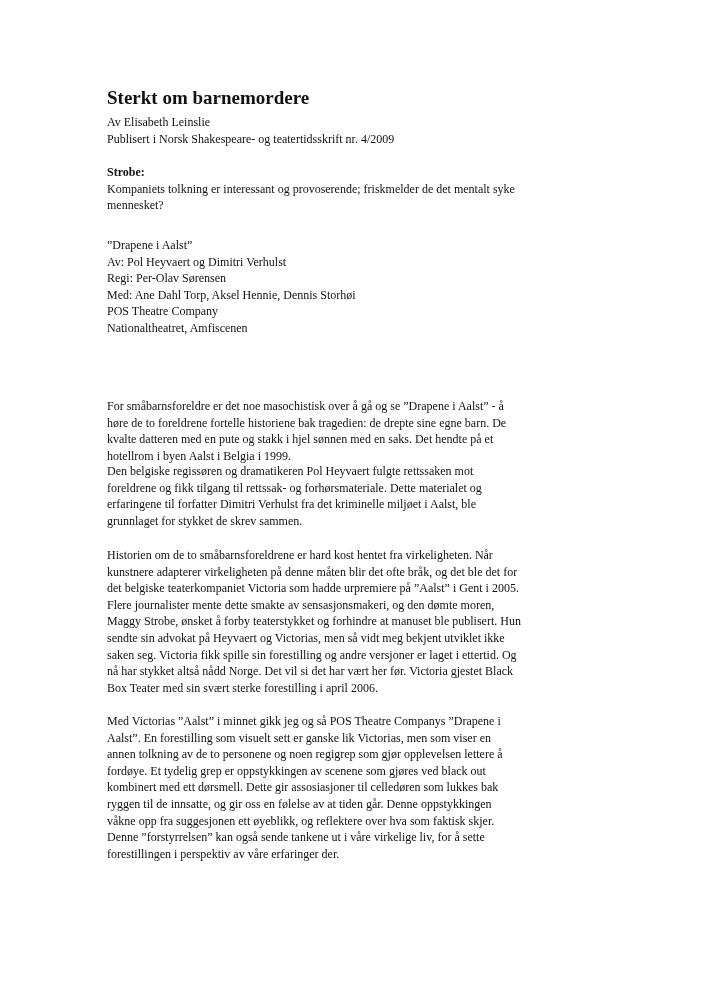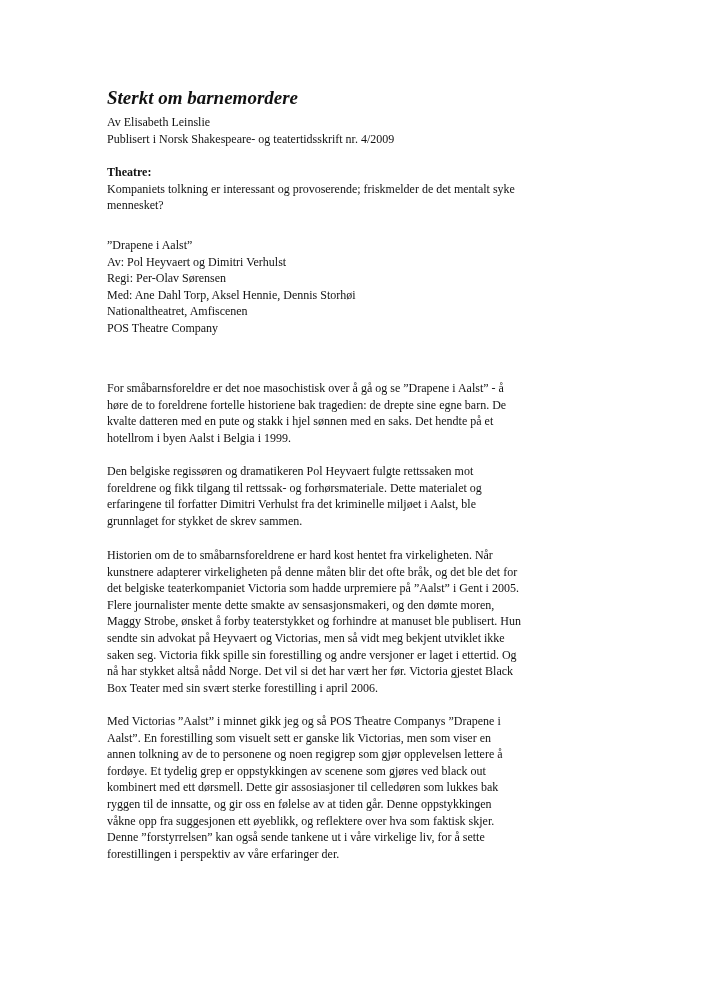--- a/index.html
+++ b/index.html
@@ -1,50 +1,50 @@
 <!DOCTYPE html>
 <html><head>
   <meta charset="utf-8">
   <style>
     html, body { margin: 0; padding: 0; background: #ffffff; }
     body { width: 707px; height: 1000px; position: relative; overflow: hidden;
            font-family: "Liberation Serif", "DejaVu Serif", serif; color: #111111; }
     .page { position: absolute; left: 107px; top: 0; width: 540px; }
-    .title { position: absolute; top: 87px; left: 0; font-size: 19px; font-weight: bold; font-style: italic; white-space: nowrap; }
+    .title { position: absolute; top: 87px; left: 0; font-size: 19px; font-weight: bold; white-space: nowrap; }
     .block { position: absolute; left: 0; font-size: 12px; line-height: 16.6px; }
     .line { display: block; white-space: nowrap; height: 16.6px; }
     .bold { font-weight: bold; }
   </style>
 </head>
 <body>
 
 <div class="page">
   <div class="title">Sterkt om barnemordere</div>
 
   <div class="block" style="top:114px">
     <span class="line">Av Elisabeth Leinslie</span>
     <span class="line">Publisert i Norsk Shakespeare- og teatertidsskrift nr. 4/2009</span>
   </div>
 
   <div class="block" style="top:164px">
-    <span class="line bold">Theatre:</span>
+    <span class="line bold">Strobe:</span>
     <span class="line">Kompaniets tolkning er interessant og provoserende; friskmelder de det mentalt syke</span>
     <span class="line">mennesket?</span>
   </div>
 
   <div class="block" style="top:237px">
     <span class="line">”Drapene i Aalst”</span>
     <span class="line">Av: Pol Heyvaert og Dimitri Verhulst</span>
     <span class="line">Regi: Per-Olav Sørensen</span>
     <span class="line">Med: Ane Dahl Torp, Aksel Hennie, Dennis Storhøi</span>
+    <span class="line">POS Theatre Company</span>
     <span class="line">Nationaltheatret, Amfiscenen</span>
-    <span class="line">POS Theatre Company</span>
   </div>
 
-  <div class="block" style="top:380px">
+  <div class="block" style="top:398px">
     <span class="line">For småbarnsforeldre er det noe masochistisk over å gå og se ”Drapene i Aalst” - å</span>
     <span class="line">høre de to foreldrene fortelle historiene bak tragedien: de drepte sine egne barn. De</span>
     <span class="line">kvalte datteren med en pute og stakk i hjel sønnen med en saks. Det hendte på et</span>
     <span class="line">hotellrom i byen Aalst i Belgia i 1999.</span>
   </div>
 
   <div class="block" style="top:463px">
     <span class="line">Den belgiske regissøren og dramatikeren Pol Heyvaert fulgte rettssaken mot</span>
     <span class="line">foreldrene og fikk tilgang til rettssak- og forhørsmateriale. Dette materialet og</span>
     <span class="line">erfaringene til forfatter Dimitri Verhulst fra det kriminelle miljøet i Aalst, ble</span>

